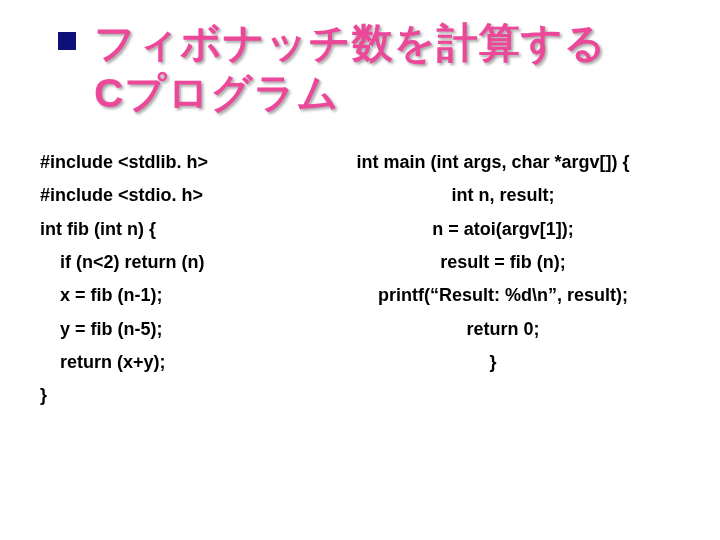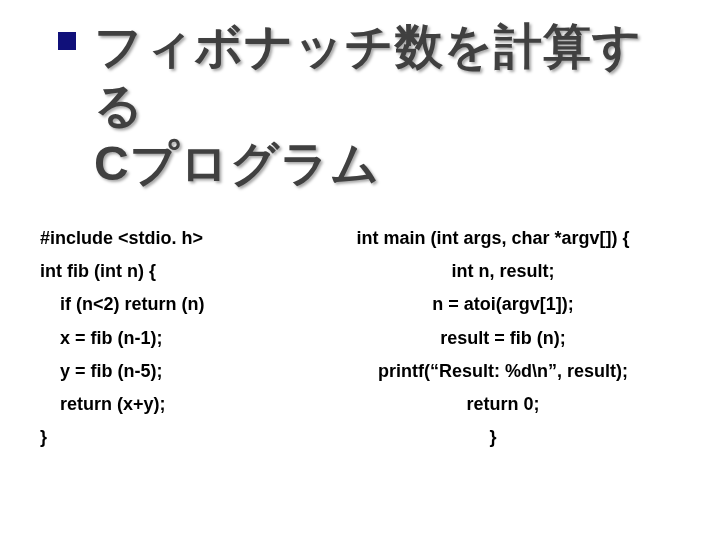--- a/index.html
+++ b/index.html
@@ -4,23 +4,23 @@
 <style>
   * { margin: 0; padding: 0; box-sizing: border-box; }
   html, body { width: 720px; height: 540px; overflow: hidden; }
   body {
     background: #ffffff;
     font-family: "Helvetica Neue", Arial, "Hiragino Kaku Gothic ProN", "Meiryo", sans-serif;
     padding: 18px 28px 18px 40px;
   }
   .title-block { margin-left: 28px; margin-bottom: 28px; }
   .title-line {
-    font-size: 48px;
+    font-size: 41px;
     font-weight: 900;
-    color: #404040;
+    color: #ec4899;
     letter-spacing: 1px;
     line-height: 1.22;
     text-shadow: 2px 2px 3px rgba(0,0,0,0.35);
   }
   .bullet-wrap {
     position: relative;
     padding-left: 26px;
   }
   .bullet {
     position: absolute;
@@ -47,20 +47,21 @@
 <body>
 
 <div class="title-block bullet-wrap">
   <div class="bullet"></div>
   <div class="title-line">フィボナッチ数を計算する</div>
   <div class="title-line">Cプログラム</div>
 </div>
 
 <div class="columns">
   <div class="col col-left">
+    <div>#include &lt;stdlib. h&gt;</div>
     <div>#include &lt;stdio. h&gt;</div>
     <div>int fib (int n) {</div>
     <div class="ind1">if (n&lt;2) return (n)</div>
     <div class="ind1">x = fib (n-1);</div>
     <div class="ind1">y = fib (n-5);</div>
     <div class="ind1">return (x+y);</div>
     <div>}</div>
   </div>
   <div class="col col-right">
     <div>int main (int args, char *argv[]) {</div>

